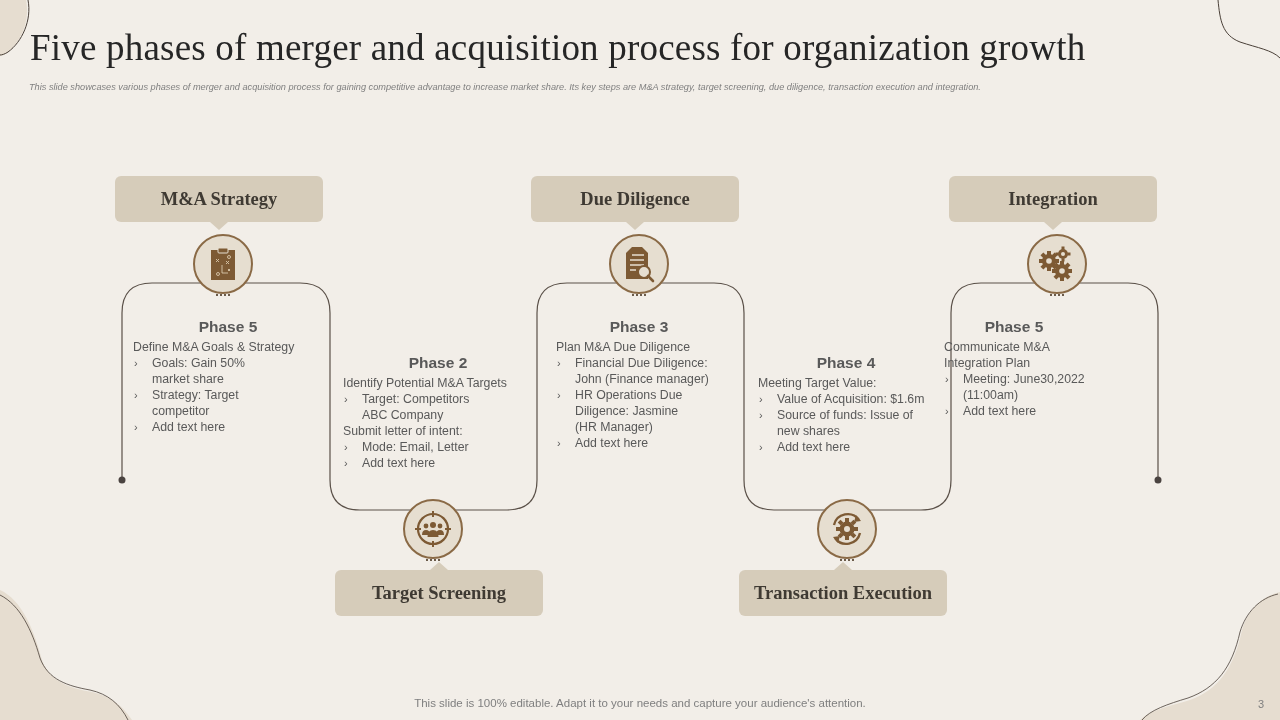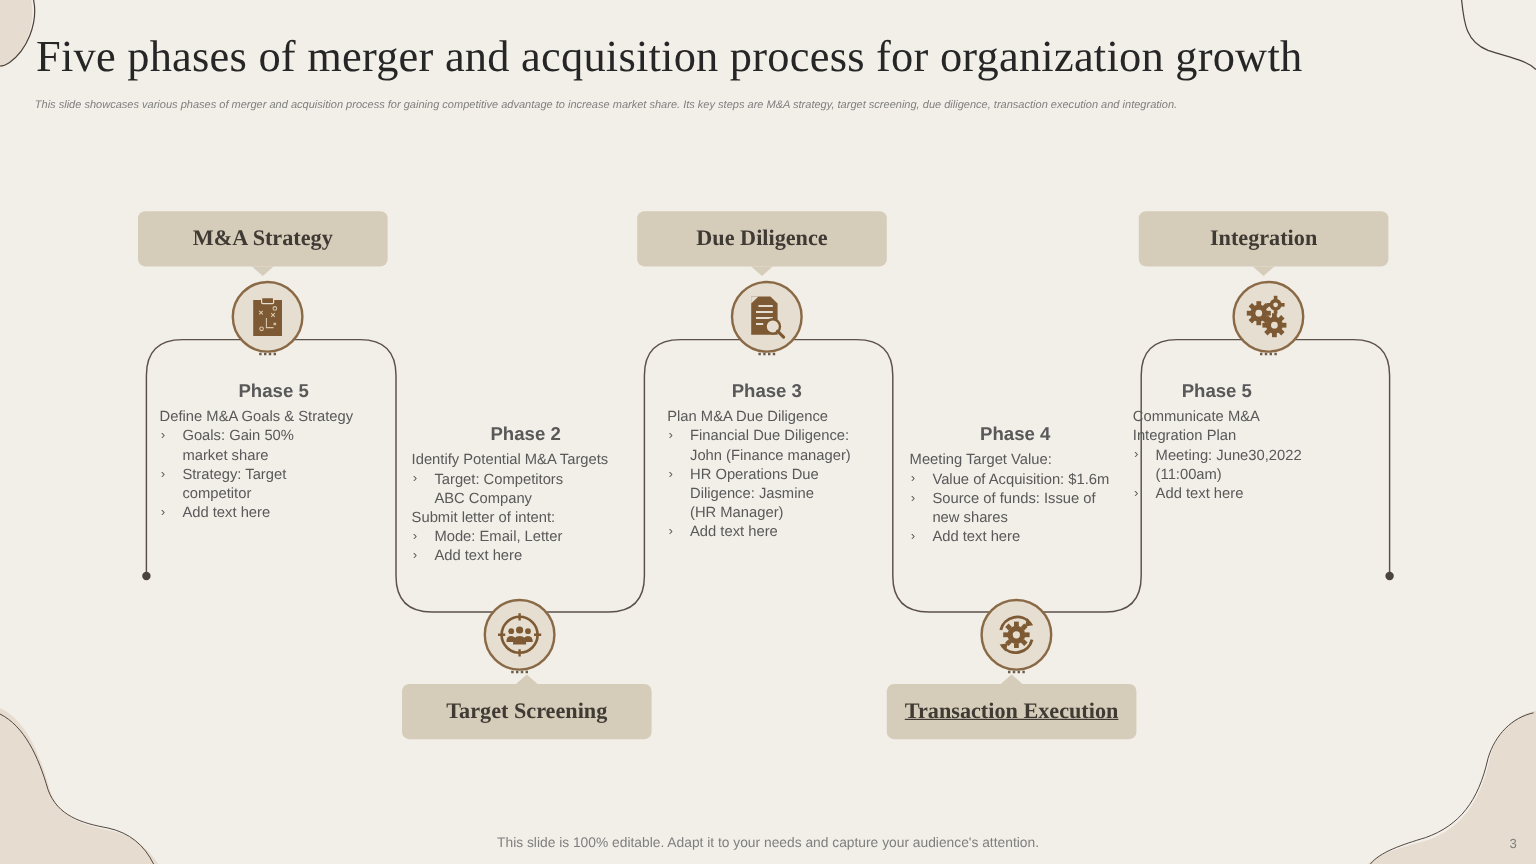--- a/index.html
+++ b/index.html
@@ -85,21 +85,21 @@
 
 <svg class="deco" viewBox="0 0 1280 720">
   <path d="M122,480 L122,313 Q122,283 152,283 L300,283 Q330,283 330,313 L330,480 Q330,510 360,510 L507,510 Q537,510 537,480 L537,313 Q537,283 567,283 L714,283 Q744,283 744,313 L744,480 Q744,510 774,510 L921,510 Q951,510 951,480 L951,313 Q951,283 981,283 L1128,283 Q1158,283 1158,313 L1158,480" fill="none" stroke="#5a5048" stroke-width="1.2"></path>
   <circle cx="122" cy="480" r="3.5" fill="#4a4340"></circle>
   <circle cx="1158" cy="480" r="3.5" fill="#4a4340"></circle>
 </svg>
 
 <div class="label-box top" style="left:115px; top:176px;">M&amp;A Strategy</div>
 <div class="label-box bottom" style="left:335px; top:570px;">Target Screening</div>
 <div class="label-box top" style="left:531px; top:176px;">Due Diligence</div>
-<div class="label-box bottom" style="left:739px; top:570px;text-decoration:underline;">Transaction Execution</div>
+<div class="label-box bottom" style="left:739px; top:570px;">Transaction Execution</div>
 <div class="label-box top" style="left:949px; top:176px;">Integration</div>
 
 <div class="icon-circle" style="left:193px; top:234px;">
   <svg width="30" height="34" viewBox="0 0 30 34">
     <rect x="3" y="3" width="24" height="30" fill="#7d5a34"></rect>
     <rect x="10" y="1" width="10" height="5" rx="1" fill="#7d5a34" stroke="#e6ded0" stroke-width="1"></rect>
     <g stroke="#d9c8ad" stroke-width="0.9" fill="none">
       <path d="M8,12 l3,3 M11,12 l-3,3"></path>
       <path d="M18,14 l3,3 M21,14 l-3,3"></path>
       <circle cx="21" cy="10" r="1.5"></circle>

